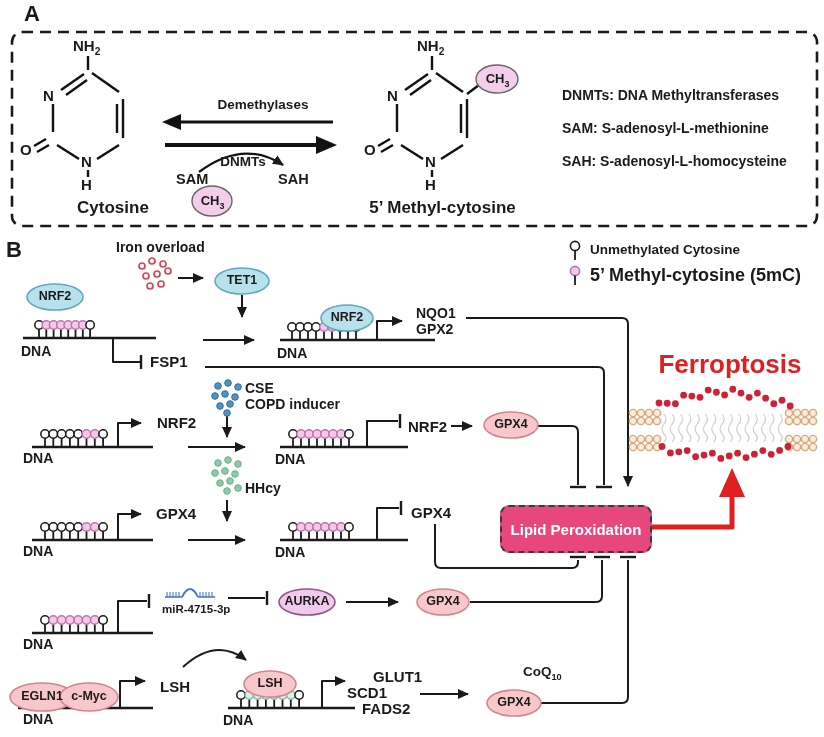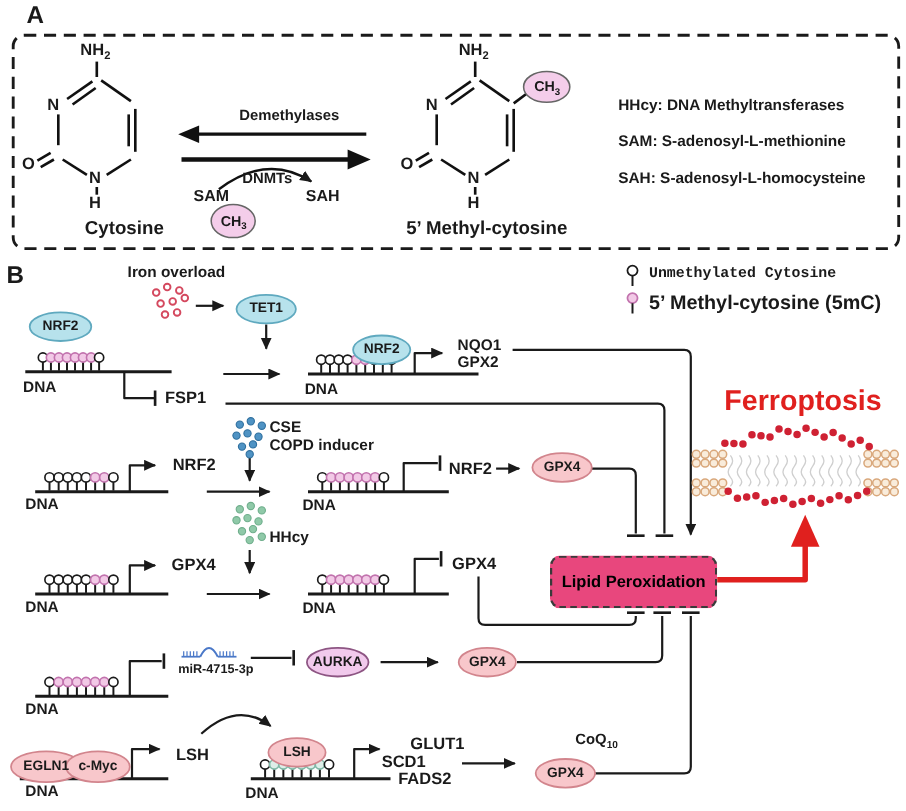--- a/index.html
+++ b/index.html
@@ -2,21 +2,21 @@
 <html><head>
 <meta charset="utf-8">
 <style>
   html,body{margin:0;padding:0;background:#fff;}
   #stage{position:relative;width:824px;height:737px;background:#ffffff;overflow:hidden;
          font-family:"Liberation Sans", sans-serif;color:#1a1a1a;}
   #art{position:absolute;left:0;top:0;}
   .lb{position:absolute;font-weight:bold;white-space:nowrap;color:#1a1a1a;line-height:1.1;}
   .ctr{text-align:center;}
   sub{font-size:68%;}
-  .box{position:absolute;border:2px dashed #3a3a3a;border-radius:9px;color:#000000;
+  .box{position:absolute;border:2px dashed #3a3a3a;border-radius:9px;color:#ffffff;
        display:flex;align-items:center;justify-content:center;font-weight:bold;}
   .leg{position:absolute;display:flex;align-items:center;gap:8px;}
 </style>
 </head>
 <body>
 
 <div id="stage">
 
 <svg id="art" width="824" height="737" viewBox="0 0 824 737">
   <defs>
@@ -417,32 +417,32 @@
 <div class="lb ctr" style="left:479px;top:72px;width:37px;font-size:13px;"><span>CH</span><sub>3</sub></div>
 
 <div class="lb ctr" style="left:53px;top:199px;width:120px;font-size:17px;">Cytosine</div>
 <div class="lb ctr" style="left:350px;top:199px;width:185px;font-size:17px;">5’ Methyl-cytosine</div>
 
 <div class="lb ctr" style="left:198px;top:98px;width:130px;font-size:13.5px;">Demethylases</div>
 <div class="lb ctr" style="left:208px;top:155px;width:70px;font-size:13.5px;">DNMTs</div>
 <div class="lb" style="left:176px;top:172px;font-size:14.5px;">SAM</div>
 <div class="lb" style="left:278px;top:172px;font-size:14.5px;">SAH</div>
 
-<div class="lb" style="left:562px;top:88px;font-size:14px;">HHcy: DNA Methyltransferases</div>
+<div class="lb" style="left:562px;top:88px;font-size:14px;">DNMTs: DNA Methyltransferases</div>
 <div class="lb" style="left:562px;top:154px;font-size:14px;">SAH: S-adenosyl-L-homocysteine</div>
 <div class="lb" style="left:562px;top:121px;font-size:14px;">SAM: S-adenosyl-L-methionine</div>
 
 <div class="lb" style="left:6px;top:238px;font-size:22px;">B</div>
 
 <div class="leg" style="left:568px;top:239px;">
   <svg width="14" height="23">
         <circle cx="7" cy="7" r="4.6" fill="#ffffff" stroke="#1a1a1a" stroke-width="1.6"></circle>
         <line x1="7" y1="11.6" x2="7" y2="21" stroke="#1a1a1a" stroke-width="1.8"></line>
       </svg>
-  <span class="lb" style="position:static;font-size:13.5px;font-family:Liberation Mono, monospace;">Unmethylated Cytosine</span>
+  <span class="lb" style="position:static;font-size:13.5px;">Unmethylated Cytosine</span>
 </div>
 <div class="leg" style="left:568px;top:264px;">
   <svg width="14" height="23">
         <circle cx="7" cy="7" r="4.6" fill="#f2c9e6" stroke="#c273ae" stroke-width="1.6"></circle>
         <line x1="7" y1="11.6" x2="7" y2="21" stroke="#1a1a1a" stroke-width="1.8"></line>
       </svg>
   <span class="lb" style="position:static;font-size:18px;">5’ Methyl-cytosine (5mC)</span>
 </div>
 
 <div class="lb" style="left:116px;top:240px;font-size:14px;">Iron overload</div>

